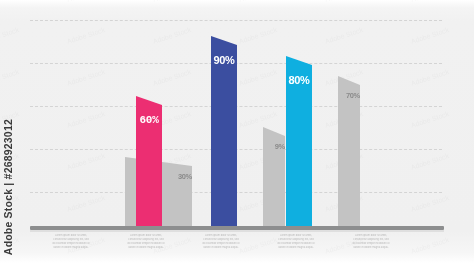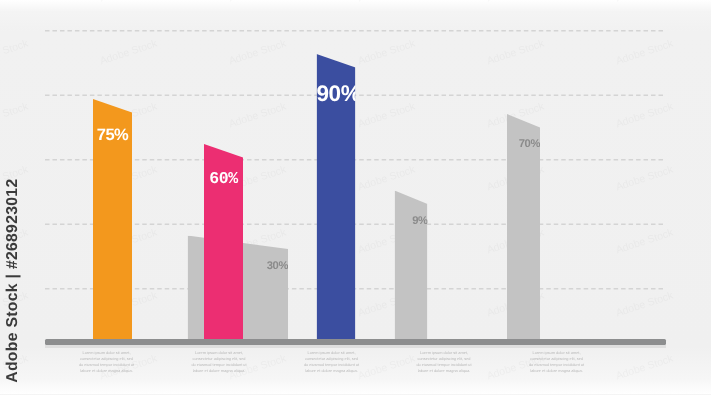--- a/index.html
+++ b/index.html
@@ -150,46 +150,46 @@
   <div class="plot" id="plot">
     <div class="grid-line" style="top:6px;"></div>
     <div class="grid-line" style="top:49px;"></div>
     <div class="grid-line" style="top:92px;"></div>
     <div class="grid-line" style="top:135px;"></div>
     <div class="grid-line" style="top:178px;"></div>
   </div>
 
   <div id="bars">
       <div class="group" style="left: 39px; top: 0px; width: 49px; height: 226px; position: absolute;">
-        <div class="bar color" style="left: 23px; width: 26px; height: 160px; top: 66px;">
-          <div class="body" style="background: rgb(243, 152, 29); clip-path: polygon(0px 0%, 100% 5.63%, 100% 100%, 0px 100%);"></div>
-          <div class="val" style="font-size: 11px; top: 19px;">75%</div>
-        </div>
       </div>
       <div class="group" style="left: 113px; top: 0px; width: 49px; height: 226px; position: absolute;">
         <div class="bar gray" style="left: 12px; width: 22px; height: 69px; bottom: 0px; top: 157px; padding-left: 45px;">
           <div class="body" style="clip-path: polygon(0px 0%, 100% 13.04%, 100% 100%, 0px 100%);"></div>
           <div class="val" style="top: 16px;">30%</div>
         </div>
         <div class="bar color" style="left: 23px; width: 26px; height: 130px; top: 96px; font-family: Liberation Mono, monospace;">
           <div class="body" style="background: rgb(236, 46, 114); clip-path: polygon(0px 0%, 100% 6.92%, 100% 100%, 0px 100%);"></div>
           <div class="val" style="font-size: 11px; top: 19px;">60%</div>
         </div>
       </div>
       <div class="group" style="left: 188px; top: 0px; width: 49px; height: 226px; position: absolute;">
         <div class="bar color" style="left: 23px; width: 26px; height: 190px; top: 36px;">
           <div class="body" style="background: rgb(59, 78, 160); clip-path: polygon(0px 0%, 100% 4.74%, 100% 100%, 0px 100%);"></div>
-          <div class="val" style="font-size: 15px; top: 19px;">90%</div>
+          <div class="val" style="font-size: 11px; top: 19px;">90%</div>
         </div>
       </div>
       <div class="group" style="left: 263px; top: 0px; width: 49px; height: 226px; position: absolute;">
         <div class="bar gray" style="left: 0px; width: 22px; height: 99px; bottom: 0px; top: 127px;">
           <div class="body" style="clip-path: polygon(0px 0%, 100% 9.09%, 100% 100%, 0px 100%);"></div>
           <div class="val" style="top: 16px;">9%</div>
         </div>
+        <div class="bar color" style="left: 23px; width: 26px; height: 170px; top: 56px;">
+          <div class="body" style="background: rgb(15, 175, 224); clip-path: polygon(0px 0%, 100% 5.29%, 100% 100%, 0px 100%);"></div>
+          <div class="val" style="font-size: 11px; top: 19px;">80%</div>
+        </div>
       </div>
       <div class="group" style="left: 338px; top: 0px; width: 49px; height: 226px; position: absolute;">
         <div class="bar gray" style="left: 0px; width: 22px; height: 150px; bottom: 0px; top: 76px;">
           <div class="body" style="clip-path: polygon(0px 0%, 100% 6%, 100% 100%, 0px 100%);"></div>
           <div class="val" style="top: 16px;">70%</div>
         </div>
       </div>
     </div>
 
   <div class="baseline"></div>

